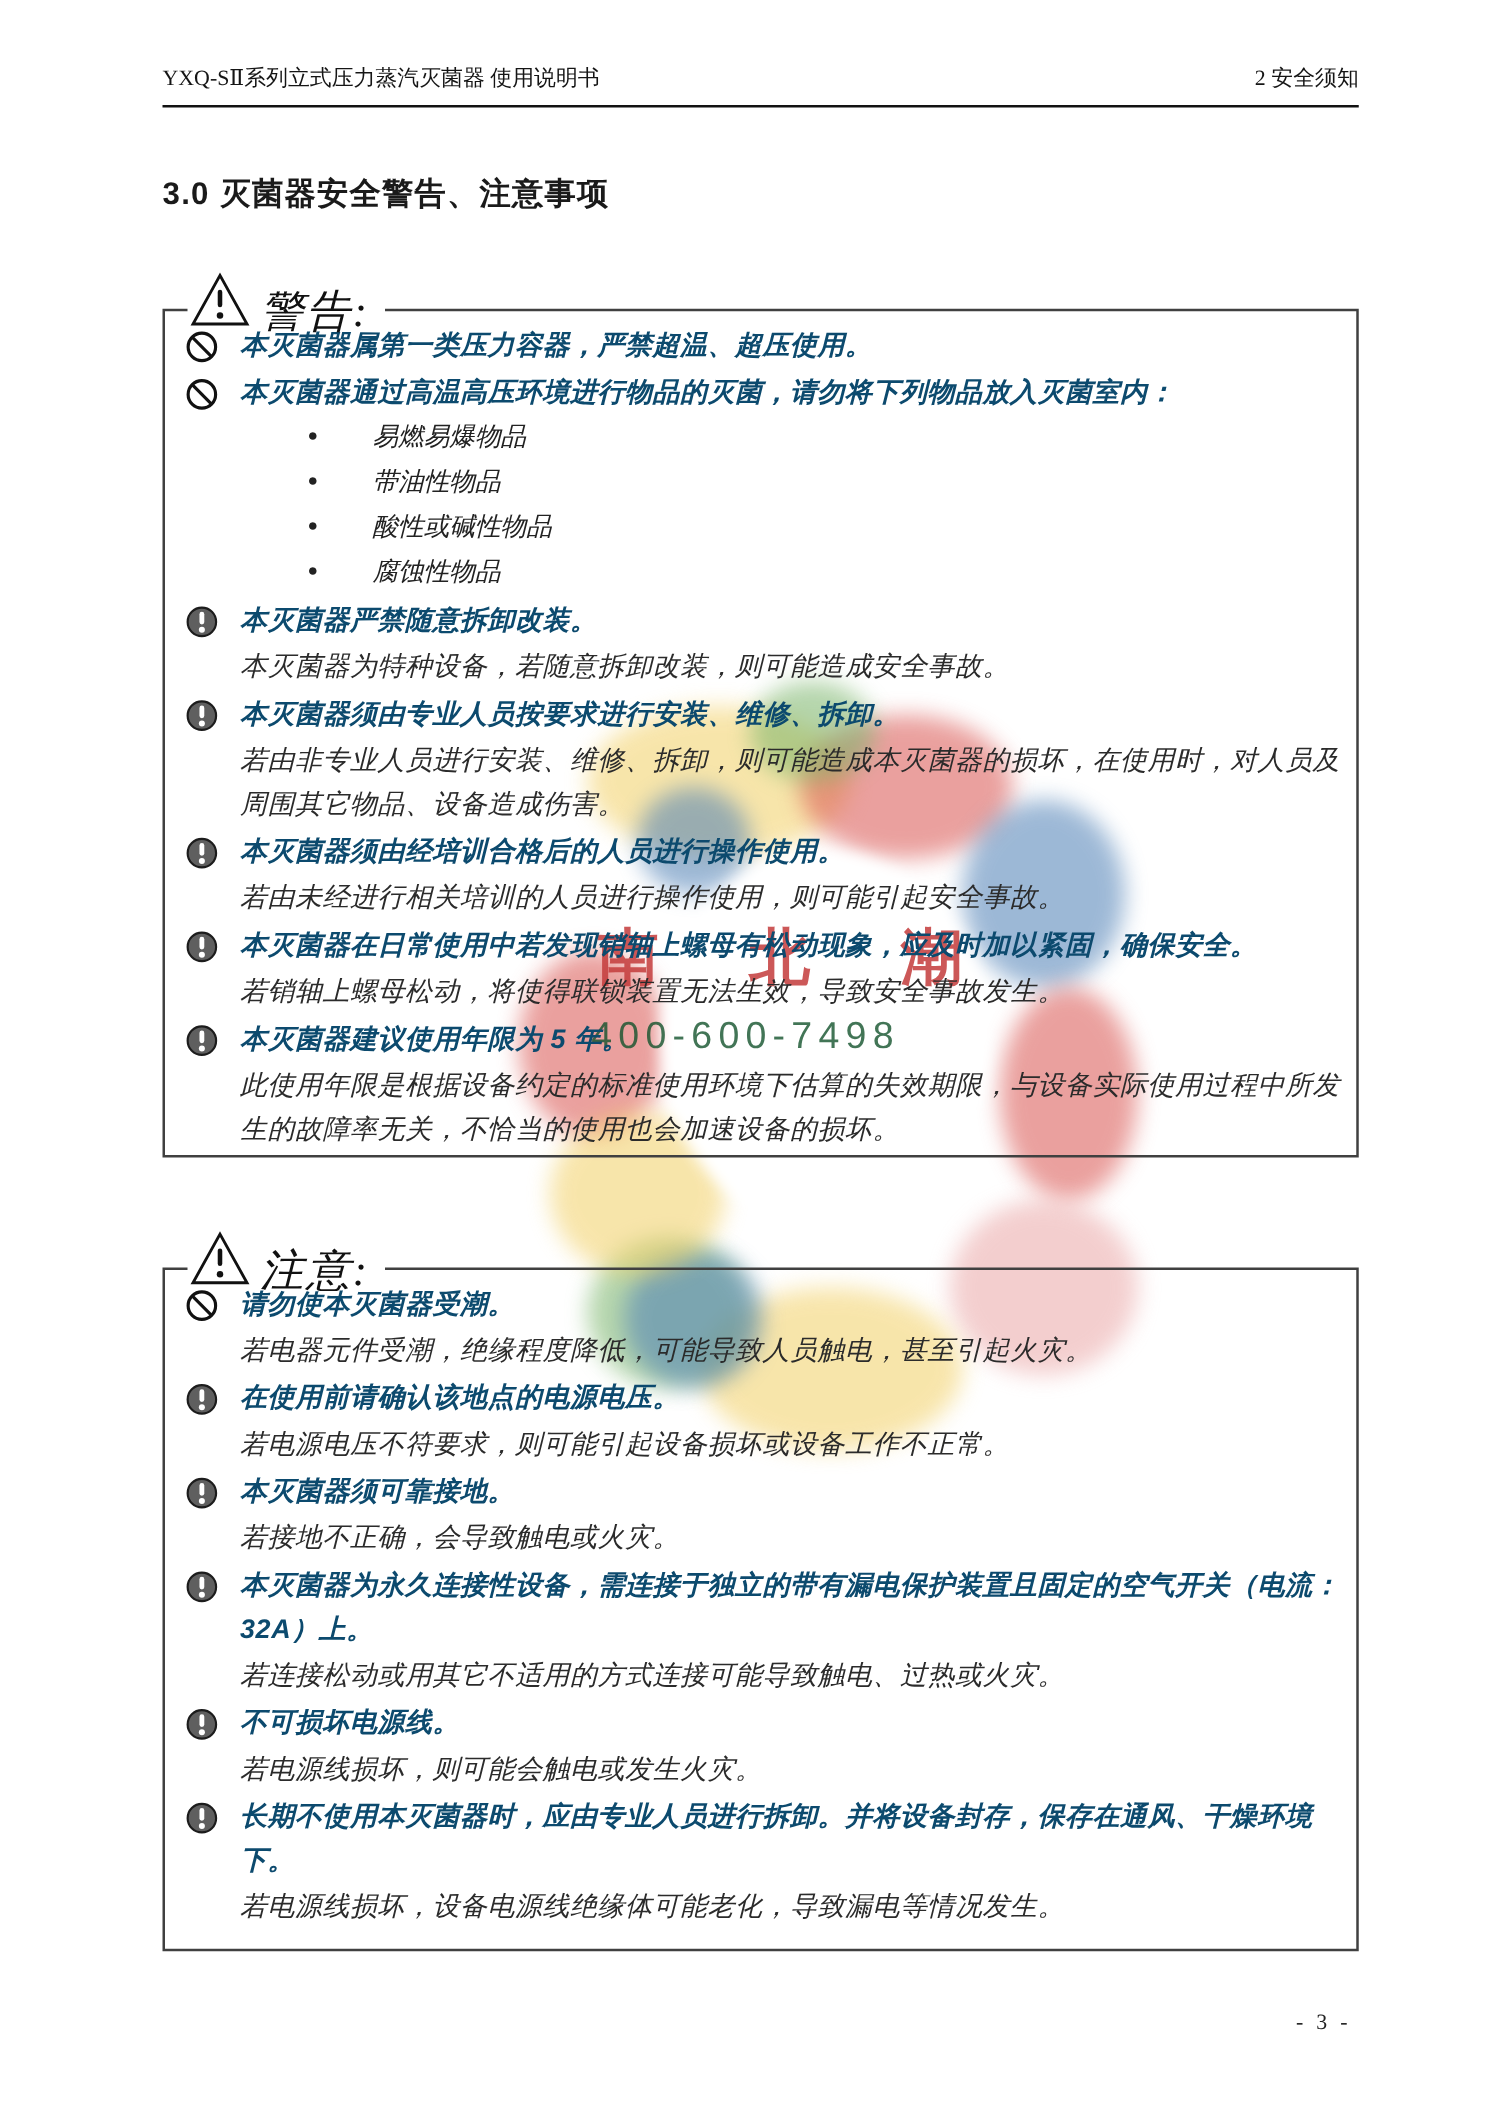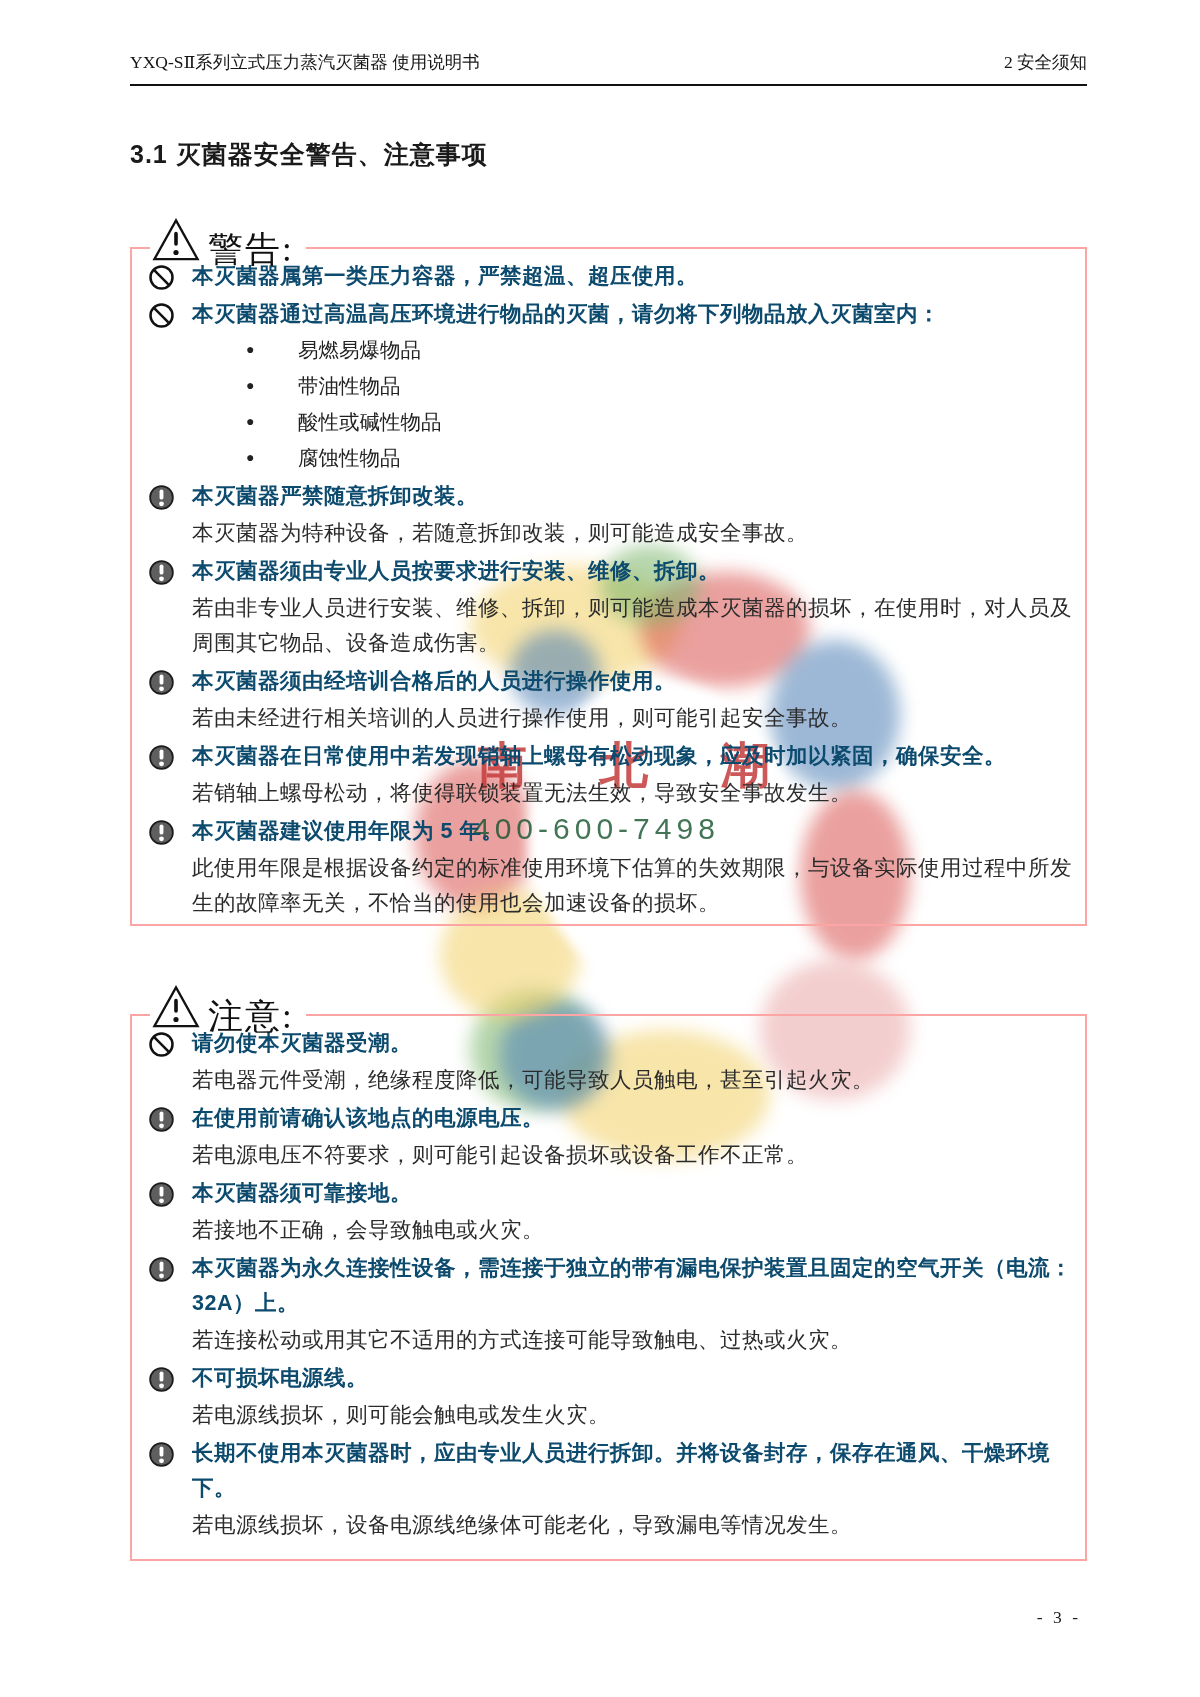--- a/index.html
+++ b/index.html
@@ -26,22 +26,22 @@
   .header{
     display:flex;justify-content:space-between;align-items:flex-end;
     padding-top:50px;padding-bottom:10px;border-bottom:2px solid #111;
     font-size:17.5px;color:#151515;
   }
   .section-title{
     margin-top:52px;font-size:25px;font-weight:bold;
     font-family:"Liberation Sans",sans-serif;letter-spacing:1px;
   }
   .safety-box{
-    position:relative;border:2px solid #fca5a5;margin-top:76px;
-    padding:7px 12px 3px 14px;background:transparent;
+    position:relative;border:2px solid #404040;margin-top:76px;
+    padding:7px 12px 3px 14px;background:transparent;font-style:italic;
   }
   .safety-box.caution{margin-top:88px;padding-bottom:16px;}
   .box-label{
     position:absolute;top:-42px;left:18px;display:flex;align-items:flex-end;
     background:#fff;padding:0 12px 0 2px;height:56px;
   }
   .box-label .tri{width:48px;height:46px;flex:0 0 auto;}
   .box-label .lbl{
     font-size:35px;line-height:1;margin-left:8px;margin-bottom:-4px;
     letter-spacing:2px;color:#111;
@@ -107,21 +107,21 @@
     <div class="wm-phone">400-600-7498</div>
   </div>
 
   <div class="content">
 
     <div class="header">
       <span>YXQ-SⅡ系列立式压力蒸汽灭菌器 使用说明书</span>
       <span>2 安全须知</span>
     </div>
 
-    <div class="section-title">3.1 灭菌器安全警告、注意事项</div>
+    <div class="section-title">3.0 灭菌器安全警告、注意事项</div>
 
     <div class="safety-box">
       <div class="box-label">
         <svg class="tri">
             <use href="#sym-tri"></use>
           </svg>
         <span class="lbl">警告:</span>
       </div>
 
       <div class="item">

